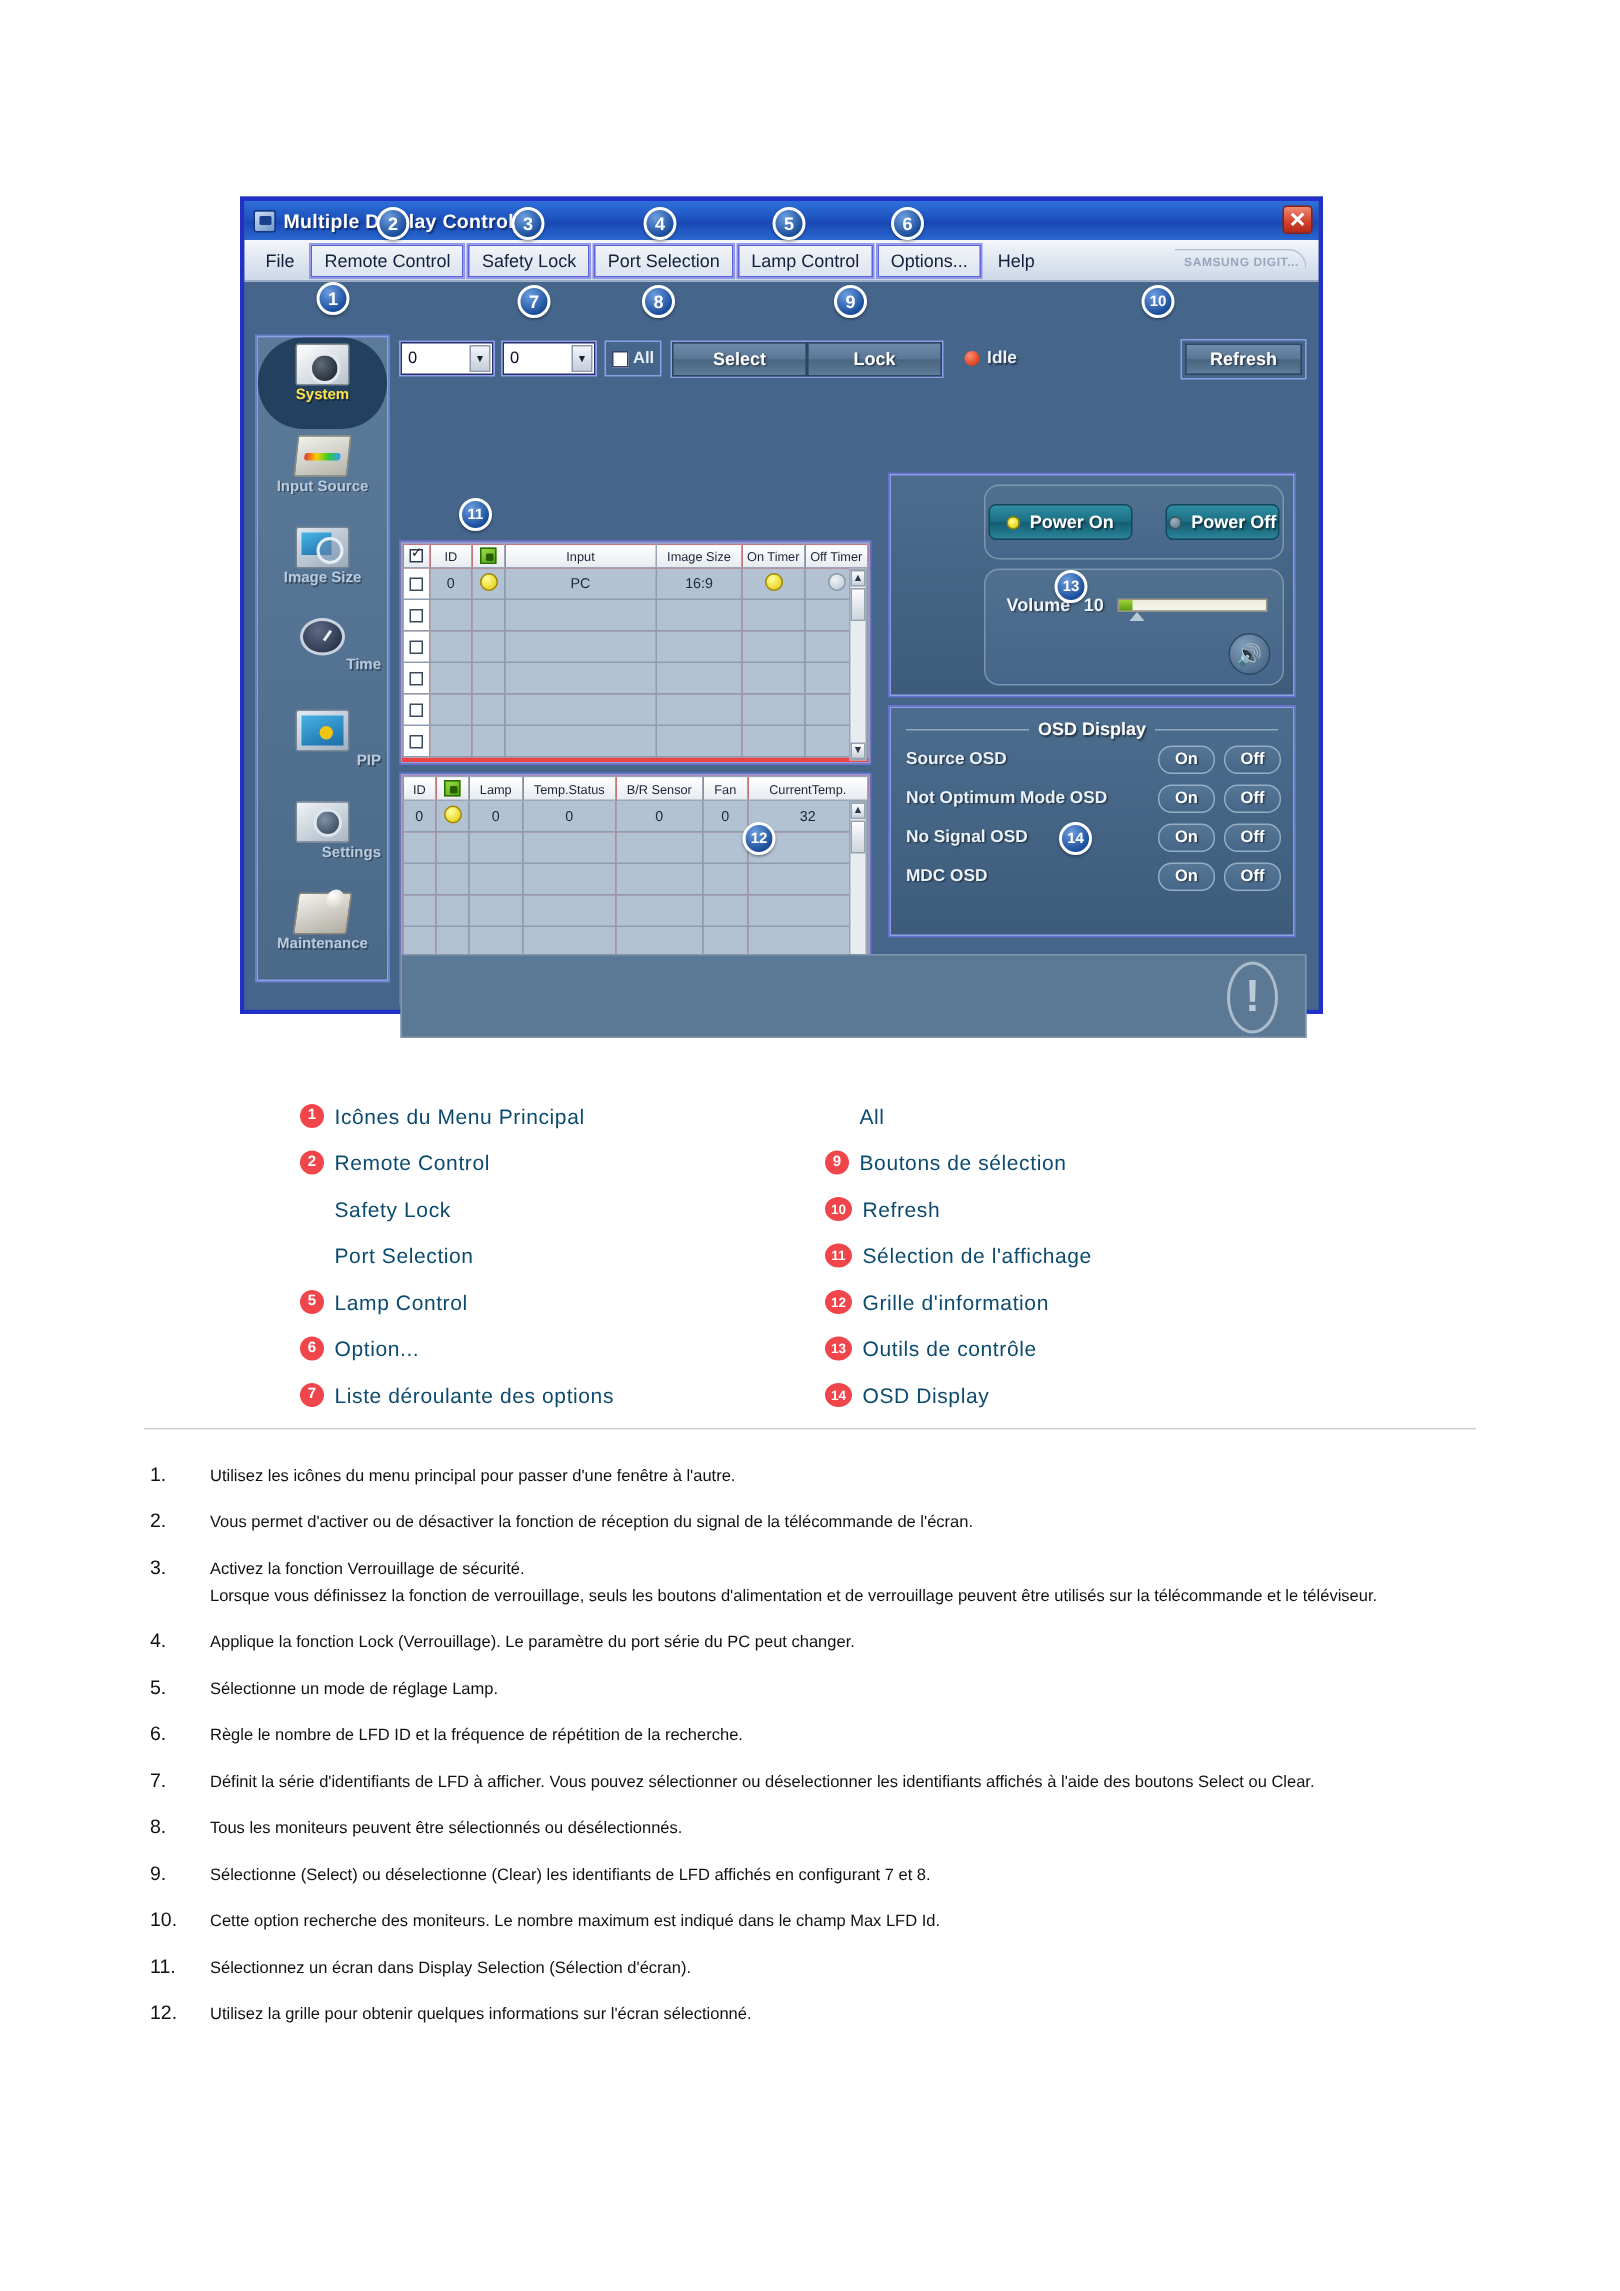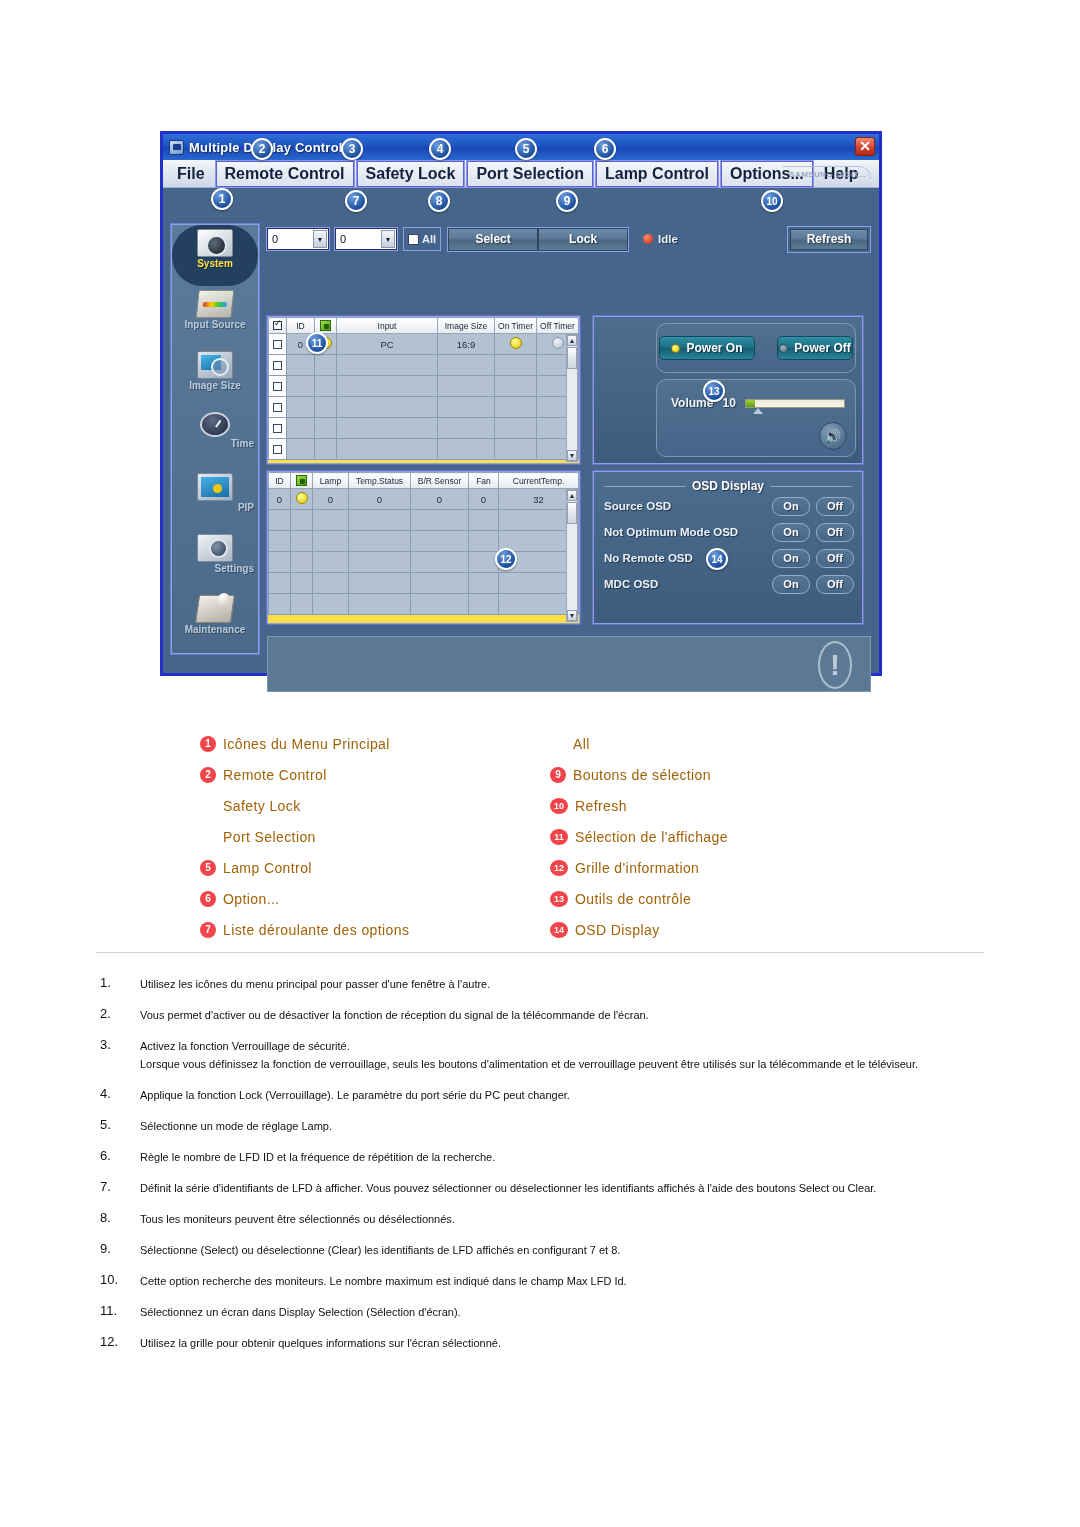--- a/index.html
+++ b/index.html
@@ -50,21 +50,21 @@
   }
 
   
   .menubar{
     height:28px;
     background:linear-gradient(to bottom,#f4f6fa 0%,#dfe6f0 50%,#cdd8e8 100%);
     display:flex; align-items:center; padding-left:6px; position:relative;
     border-bottom:1px solid #9fb0c8;
   }
   .menu-item{
-    font-size:16px; color:#12203d; font-weight:bold;
+    font-size:12px; color:#12203d; font-weight:normal;
     padding:3px 8px; margin-right:3px; white-space:nowrap; cursor:pointer;
   }
   .menu-item.boxed{
     border:1px solid #5a63d8; outline:1px solid #8f96ea;
     background:rgba(255,255,255,.25);
   }
   .samsung-logo{
     position:absolute; right:8px; top:6px;
     font-size:8px; font-weight:bold; letter-spacing:.4px;
     color:#98a6bb; white-space:nowrap;
@@ -215,21 +215,22 @@
   .idle .dot{
     width:10px;height:10px;border-radius:50%;
     background:radial-gradient(circle at 35% 30%,#ff8c6e,#cc2200);
   }
   .idle span{ font-size:11.5px;font-weight:bold;color:#e9f0f8;text-shadow:1px 1px 1px rgba(0,0,0,.5); }
   .refreshwrap{ margin-left:auto; border:1px solid #8f9ee8; padding:2px; }
 
   
   .gridbox{
     position:absolute; border:1px solid #8f9ee8; outline:1px solid #6672c9;
-    background:#fde047;
+    background:#ef4444;
+    margin-top:45px;
   }
   #grid-displays{ left:104px; top:128px; width:313px; height:148px; }
   #grid-info{ left:104px; top:283px; width:313px; height:153px; }
   table.gt{ width:100%; border-collapse:collapse; table-layout:fixed; }
   table.gt th{
     background:linear-gradient(to bottom,#ffffff,#e6eaf0);
     border:1px solid #9aa6b6;
     font-size:8.5px; color:#1a2434; font-weight:normal;
     height:16px; padding:0 1px; white-space:nowrap; overflow:hidden;
   }
@@ -380,21 +381,21 @@
   .lg-num{
     width:16px;height:16px;border-radius:50%;
     background:#f0454a; color:#ffffff;
     font-size:10px; font-weight:bold;
     display:flex;align-items:center;justify-content:center;
     flex:0 0 auto;
   }
   .lg-num.wide{ width:18px; font-size:9px; }
   .lg-num.blank{ background:transparent; }
   .lg-txt{
-    font-size:14px; color:#a16207; letter-spacing:.4px; white-space:nowrap;text-align:right;
+    font-size:14px; color:#0c4a6e; letter-spacing:.4px; white-space:nowrap;text-align:right;
   }
 
   hr#divider{
     position:absolute; left:96px; top:952px; width:888px; height:0;
     border:0; border-top:1px solid #cfcfcf; margin:0;
   }
 
   
   #notes{
     position:absolute; left:96px; top:975px; width:892px;
@@ -695,21 +696,21 @@
         <div class="lb">Source OSD</div>
         <div class="pill">On</div>
         <div class="pill">Off</div>
       </div>
       <div class="osd-row">
         <div class="lb">Not Optimum Mode OSD</div>
         <div class="pill">On</div>
         <div class="pill">Off</div>
       </div>
       <div class="osd-row">
-        <div class="lb">No Remote OSD</div>
+        <div class="lb">No Signal OSD</div>
         <div class="pill">On</div>
         <div class="pill">Off</div>
       </div>
       <div class="osd-row">
         <div class="lb">MDC OSD</div>
         <div class="pill">On</div>
         <div class="pill">Off</div>
       </div>
     </div>
 

